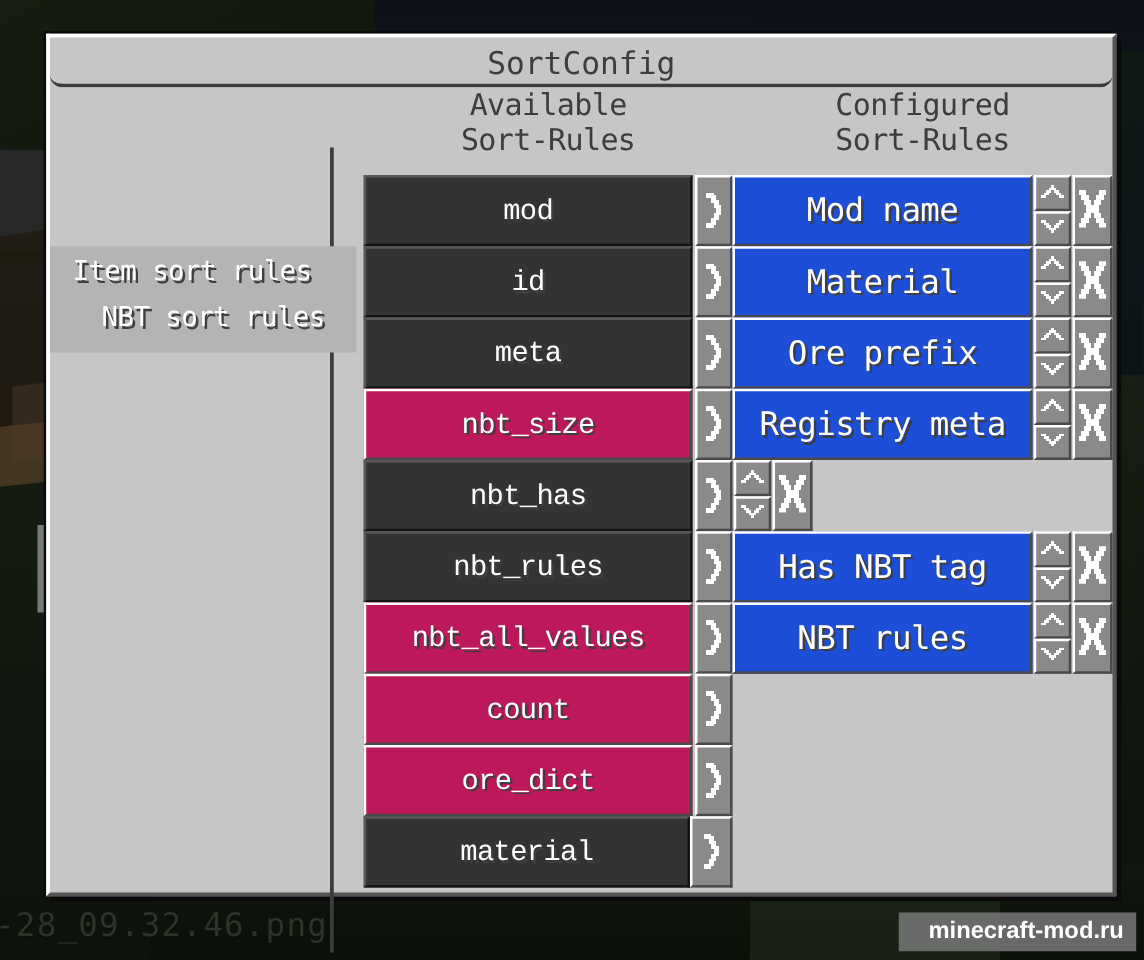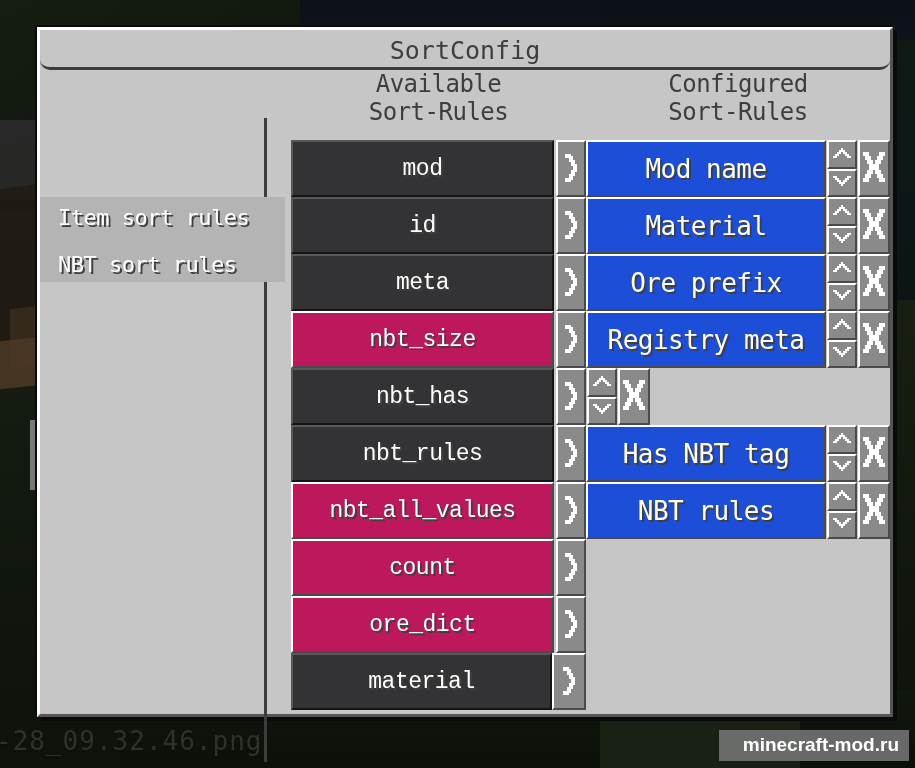--- a/index.html
+++ b/index.html
@@ -136,21 +136,21 @@
     height: 42px;
     line-height: 42px;
     font-size: 22px;
     color: #ffffff;
     text-shadow: 2px 2px 0 #3f3f3f;
     white-space: nowrap;
     font-family: "DejaVu Sans Mono", monospace;
     letter-spacing: -0.5px;
   }
   .sidebar-item.i0 { top: 79px; }
-  .sidebar-item.i1 { top: 126px; }
+  .sidebar-item.i1 { top: 116px; text-align: center; }
 
   
   .col {
     position: absolute;
     top: 40px;
     height: 644px;
   }
   .col-available { left: 251px; width: 295px; }
   .col-configured { left: 546px; width: 304px; }
 

